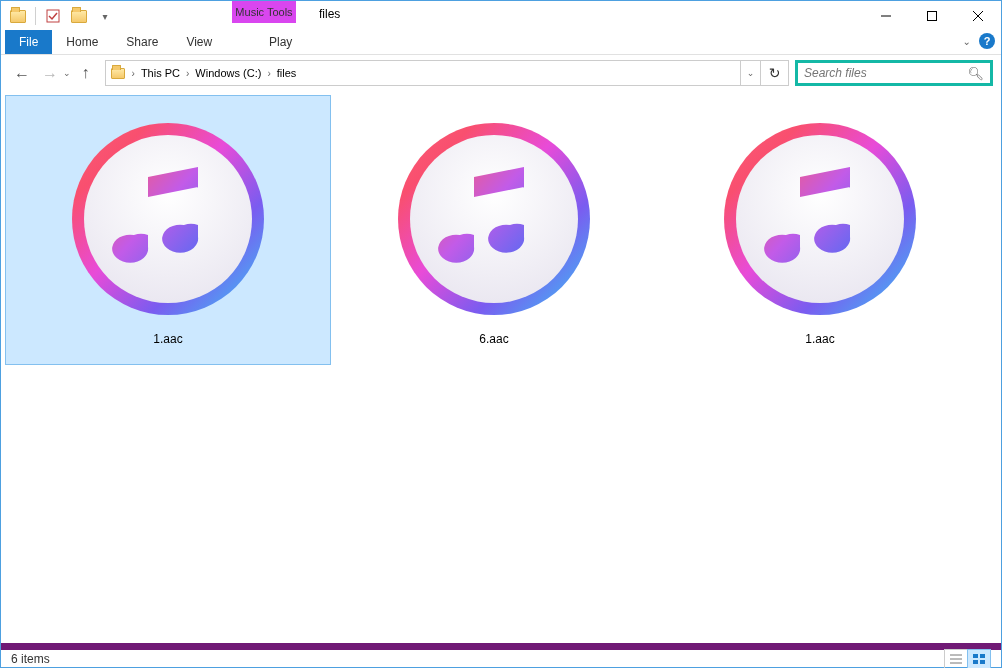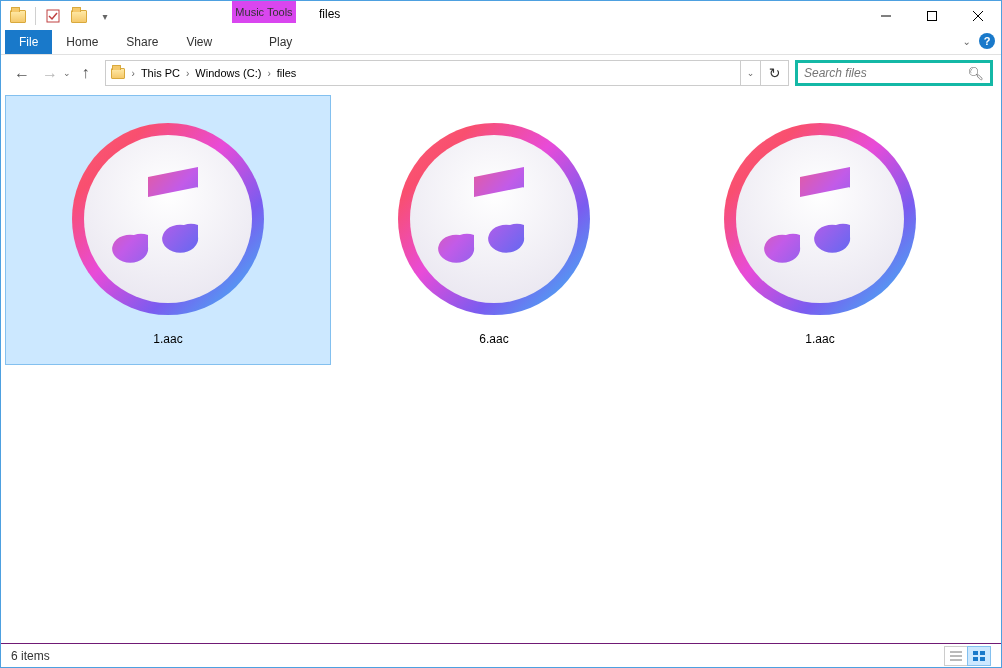--- a/index.html
+++ b/index.html
@@ -50,21 +50,21 @@
 
 
 .content { flex: 1; overflow: auto; padding: 4px; background: #fff; }
 .items-grid { display: flex; flex-wrap: wrap; gap: 0; }
 .file-item { width: 326px; height: 270px; display: flex; flex-direction: column; align-items: center; justify-content: center; padding: 8px; border: 1px solid transparent; }
 .file-item.selected { border: 1px solid #83c0ef; background: #cce8ff; }
 .file-icon { width: 210px; height: 210px; display: flex; align-items: center; justify-content: center; }
 .file-label { font-size: 12px; color: #000; margin-top: 8px; text-align: center; }
 
 
-.statusbar { height: 24px; border-top: 1px solid #701a75; display: flex; align-items: center; padding: 0 10px; font-size: 12px; color: #333; }
+.statusbar { height: 24px; border-top: 7px solid #701a75; display: flex; align-items: center; padding: 0 10px; font-size: 12px; color: #333; }
 .view-toggles { margin-left: auto; display: flex; }
 .vt { width: 24px; height: 20px; border: 1px solid #ccc; display: flex; align-items: center; justify-content: center; font-size: 11px; color: #555; margin-left: -1px;}
 .vt.active { background: #cce8ff; border-color: #83c0ef; color: #1979ca; }
 
 
 svg.music-disc { width: 200px; height: 200px; }
 </style>
 </head>
 <body>
 

